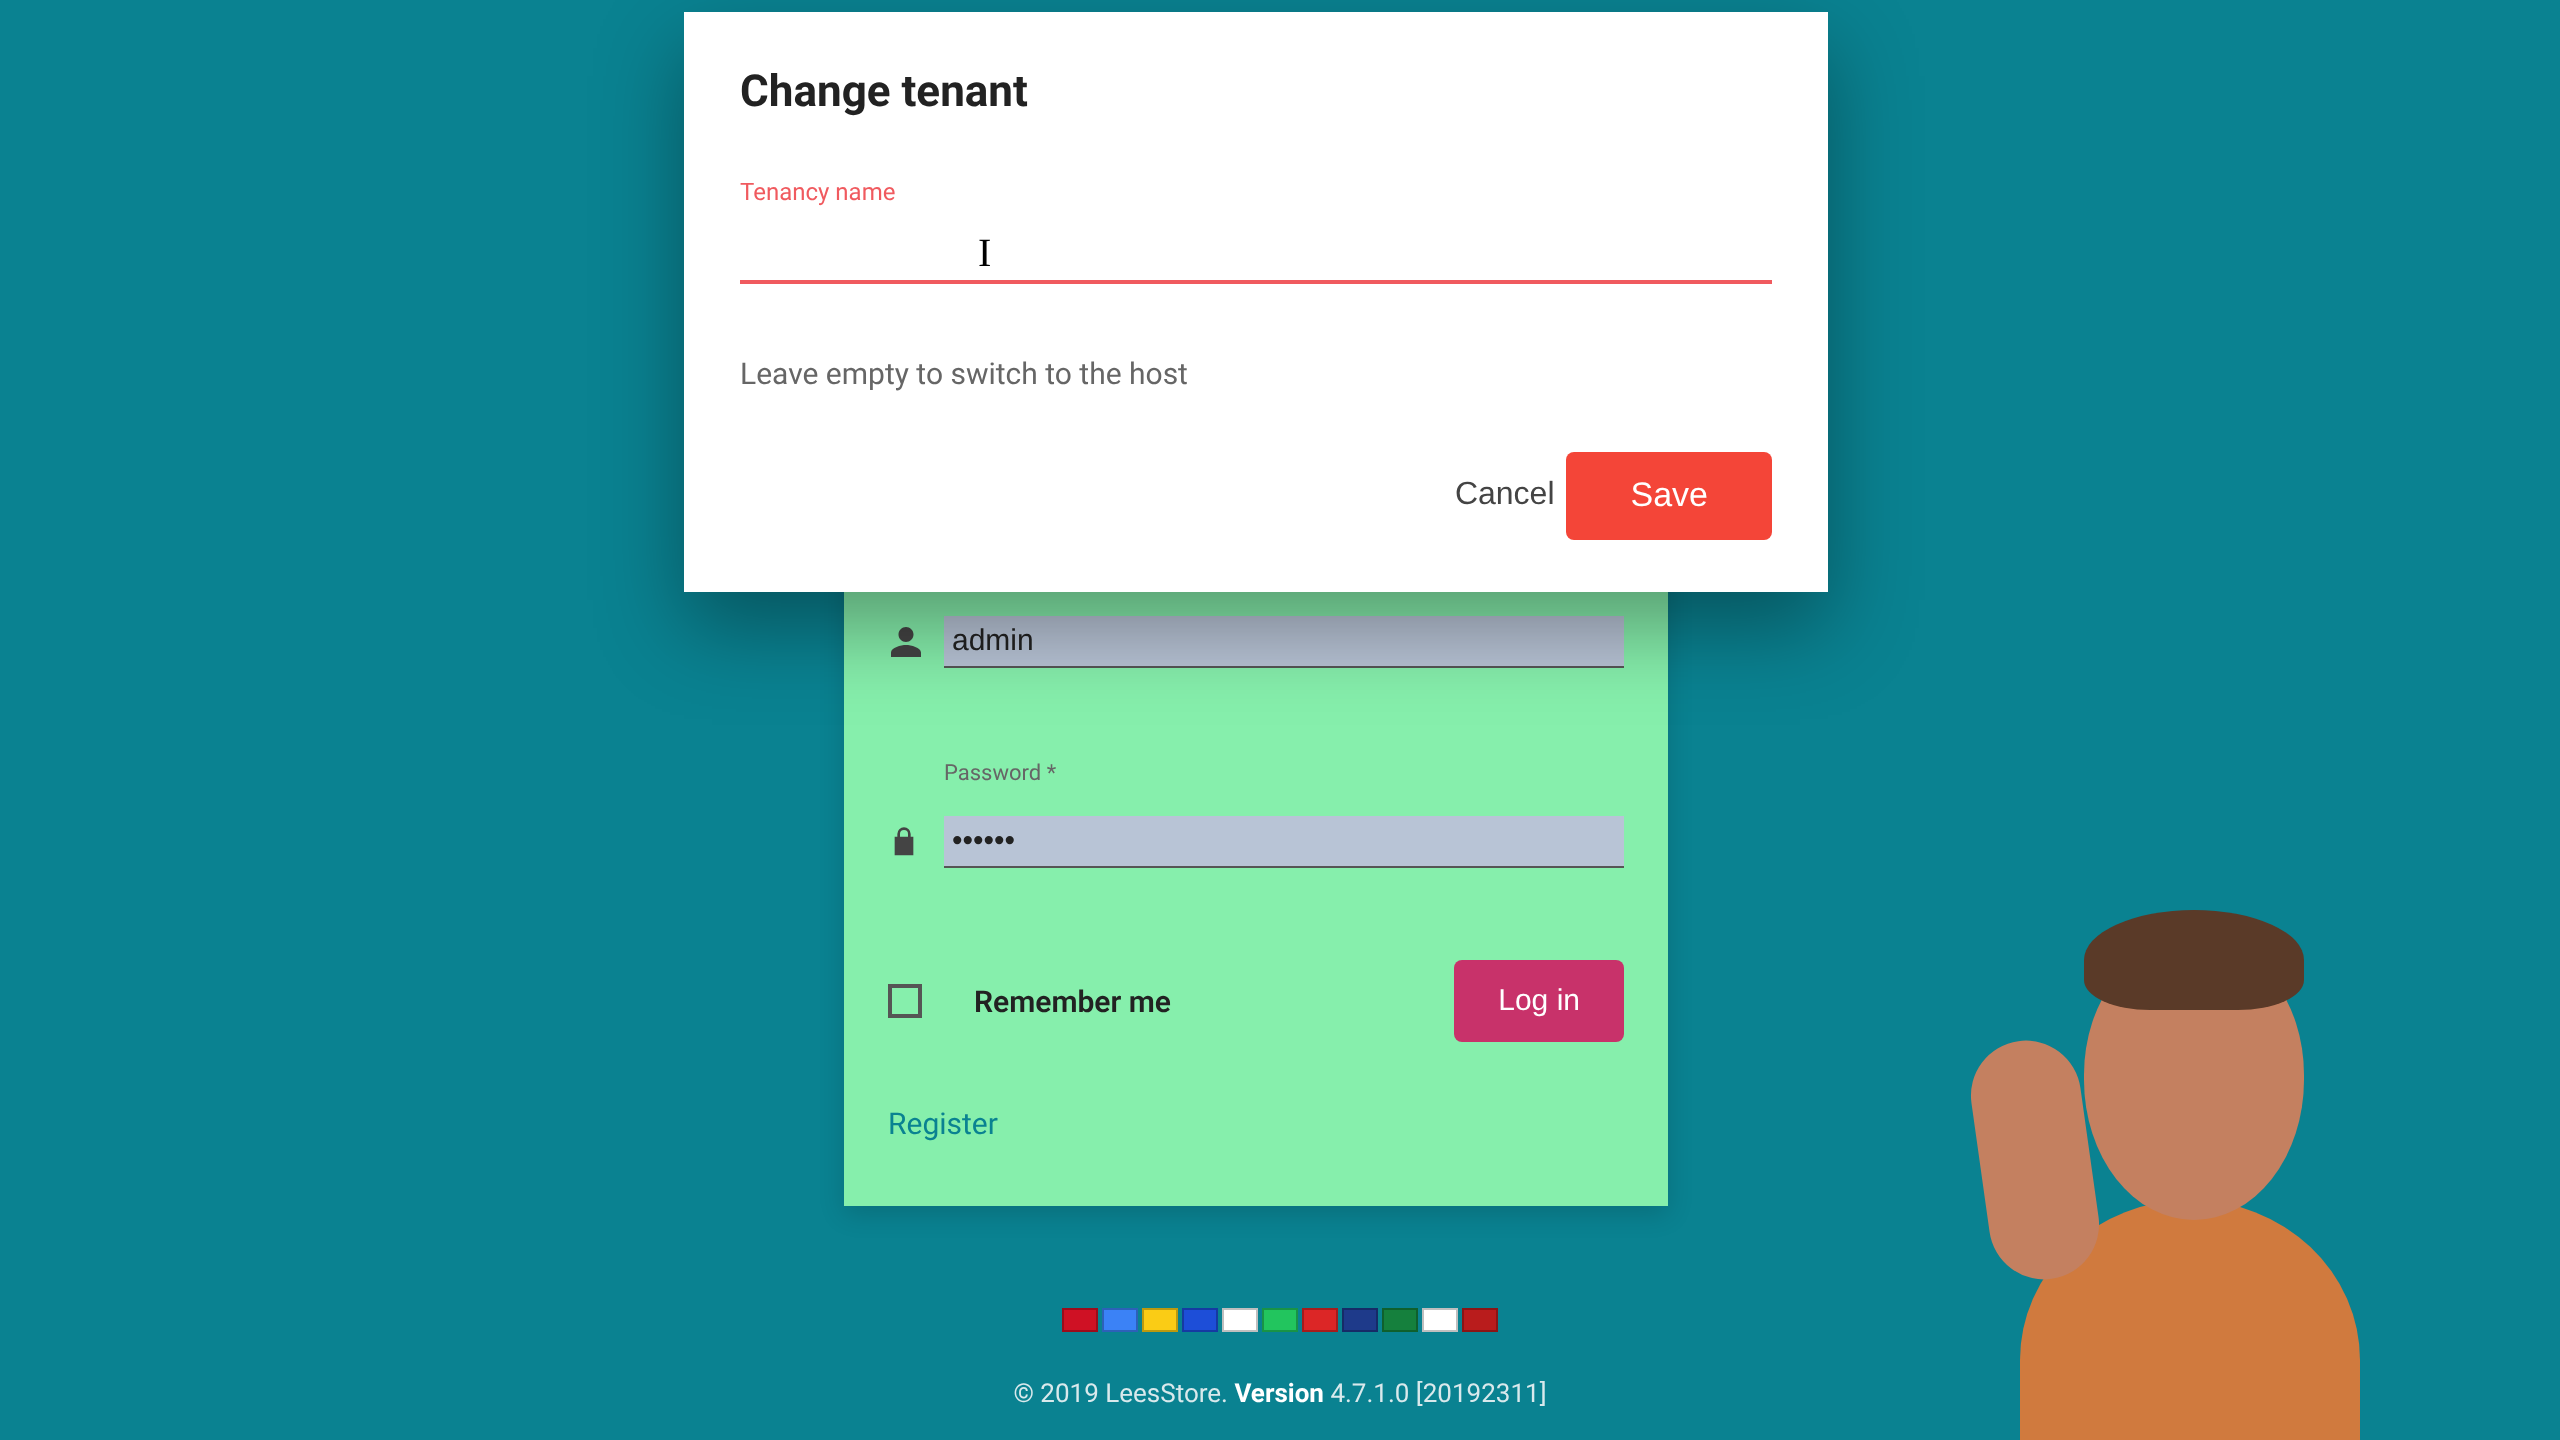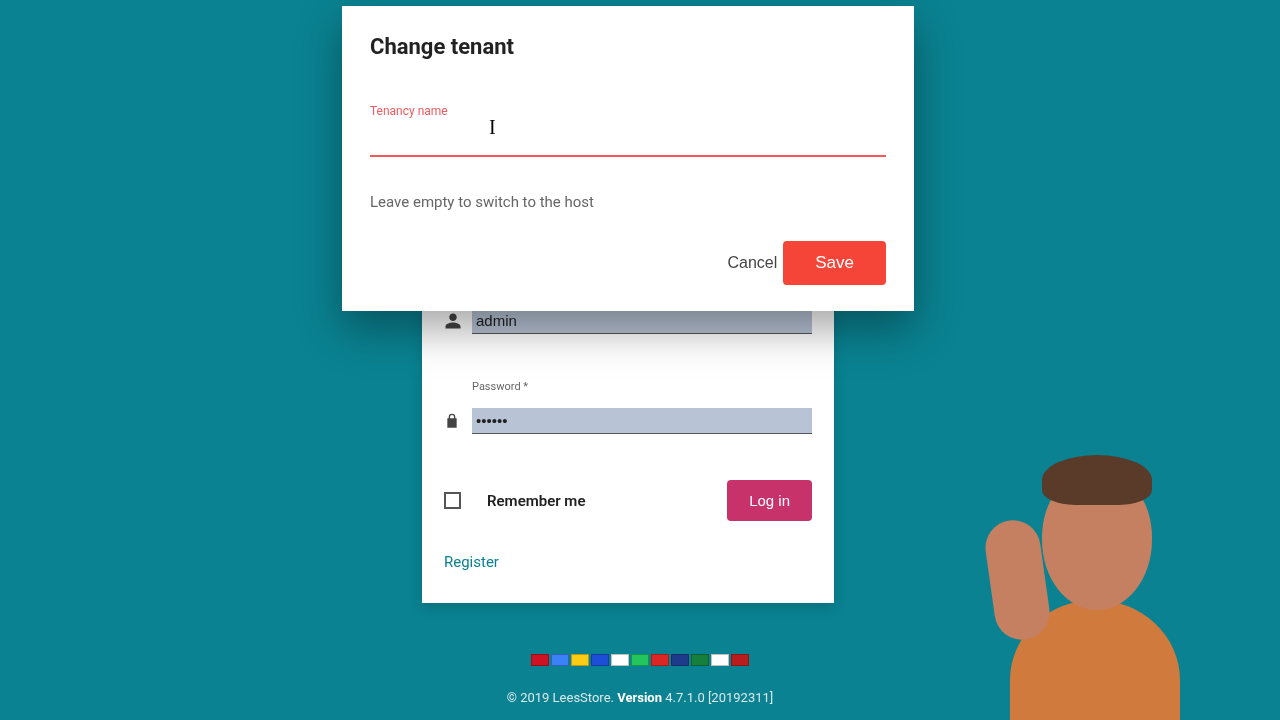--- a/index.html
+++ b/index.html
@@ -10,21 +10,21 @@
     position: relative;
   }
 
   
   .login-card {
     position: absolute;
     left: 422px;
     top: 105px;
     width: 412px;
     height: 498px;
-    background: #ffffff;
+    background: #86efac;
     box-shadow: 0 4px 12px rgba(0,0,0,0.15);
   }
   .login-inner {
     position: absolute;
     left: 22px; right: 22px;
     top: 175px;          
   }
   .field {
     display: flex;
     align-items: flex-end;
@@ -121,21 +121,21 @@
     left: 342px;
     top: 6px;
     width: 572px;
     background: #fff;
     box-shadow: 0 18px 40px rgba(0,0,0,0.35);
     padding: 28px 28px 26px 28px;
   }
   .modal-title {
     font-size: 22px;
     color: #222;
-    margin-bottom: 45px;
+    margin-bottom: 30px;
   }
   .tenancy-label {
     font-size: 12px;
     color: #f05a5f;
     margin-bottom: 10px;
   }
   .tenancy-input {
     width: 100%;
     border: none;
     border-bottom: 2px solid #f05a5f;

